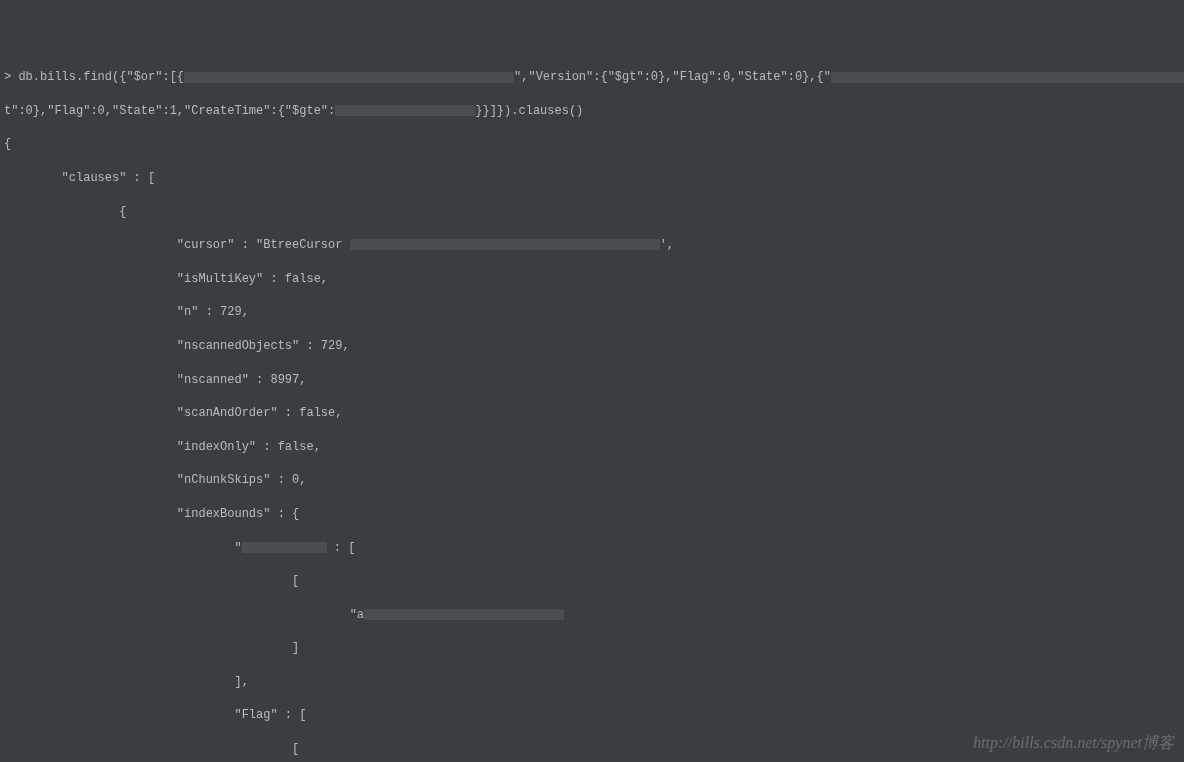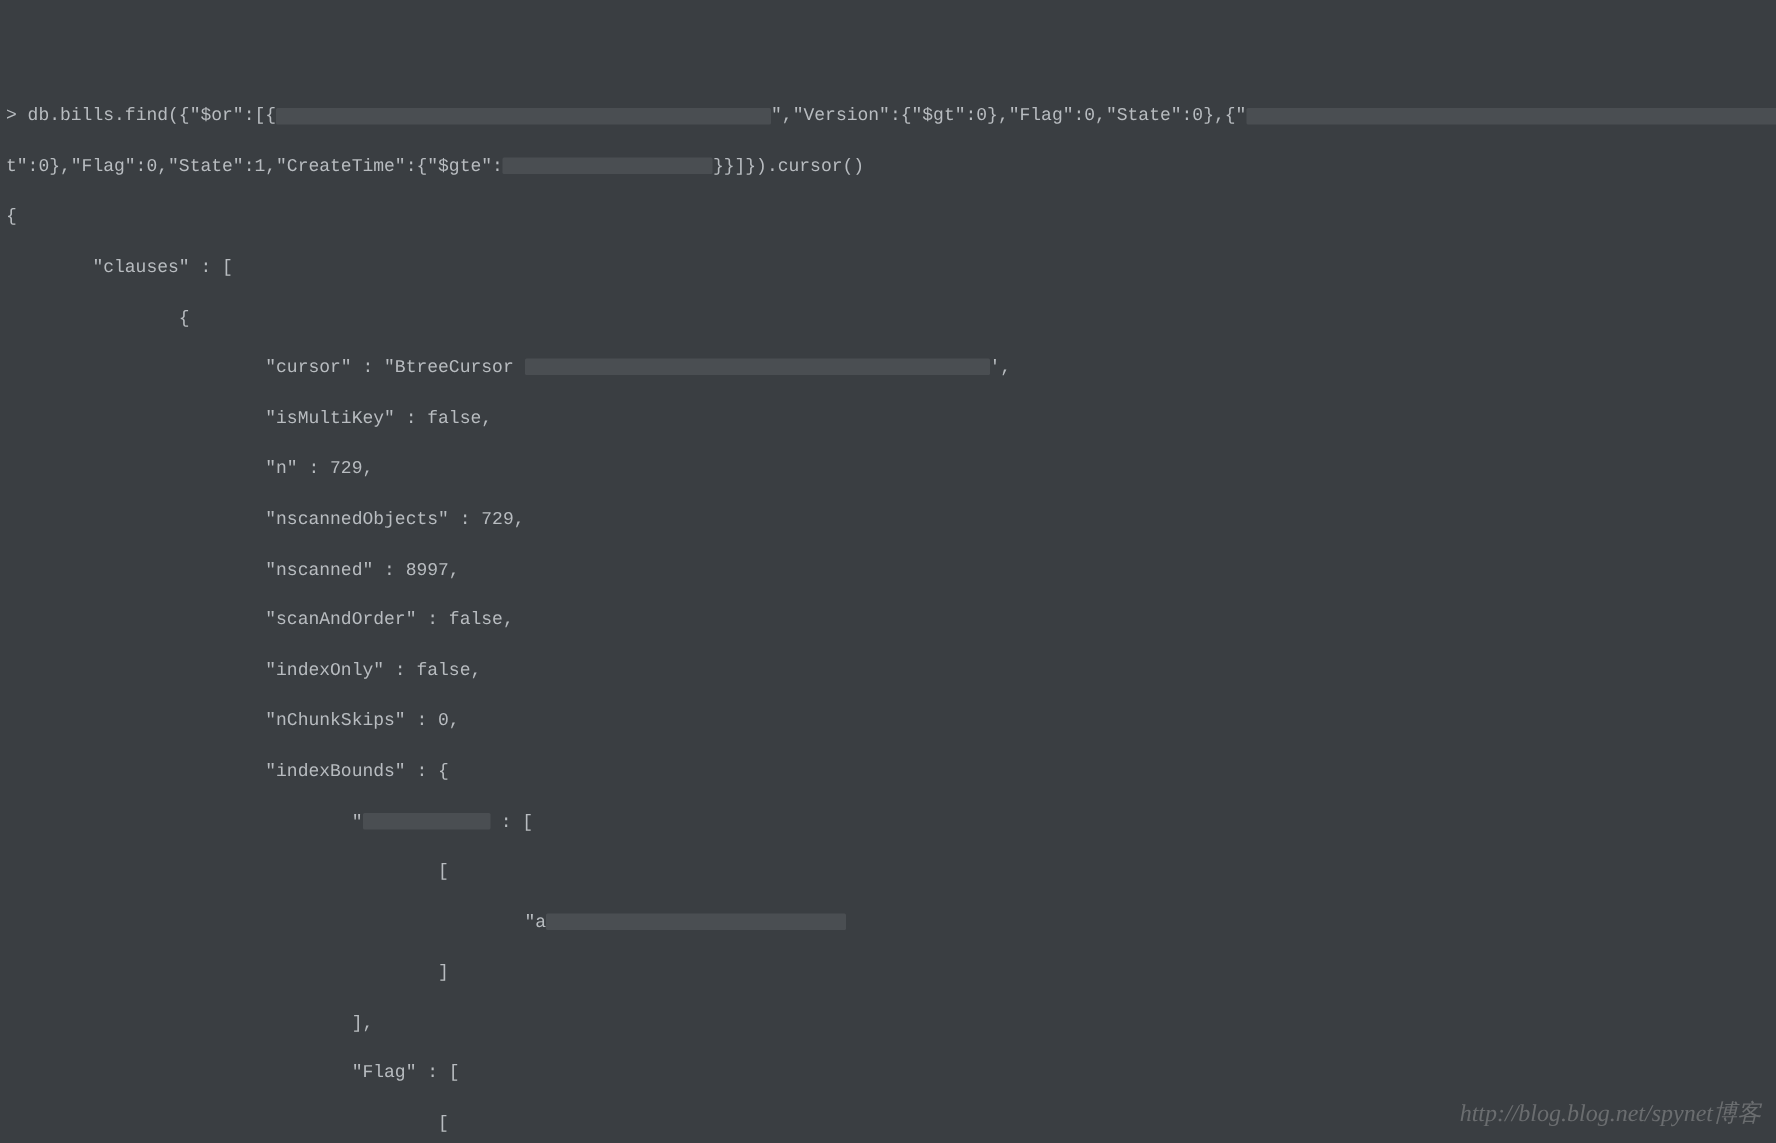--- a/index.html
+++ b/index.html
@@ -41,21 +41,21 @@
       font-size: 16px;
       font-style: italic;
     }
   </style>
 </head>
 <body>
 
 
 
 <div class="terminal-line"><span>&gt; </span><span>db.bills.find({"$or":[{</span><span class="redacted redacted-lg"></span><span>","Version":{"$gt":0},"Flag":0,"State":0},{"</span><span class="redacted" style="width:470px;height:11px;"></span></div>
-<div class="terminal-line"><span>t":0},"Flag":0,"State":1,"CreateTime":{"$gte":</span><span class="redacted" style="width:140px;height:11px;"></span><span>}}]}).cursor()</span></div>
+<div class="terminal-line"><span>t":0},"Flag":0,"State":1,"CreateTime":{"$gte":</span><span class="redacted" style="width:140px;height:11px;"></span><span>}}]}).clauses()</span></div>
 <div class="terminal-line">{</div>
 <div class="terminal-line">        "clauses" : [</div>
 <div class="terminal-line">                {</div>
 <div class="terminal-line"><span>                        "cursor" : "BtreeCursor </span><span class="redacted" style="width:310px;height:11px;"></span><span>',</span></div>
 <div class="terminal-line">                        "isMultiKey" : false,</div>
 <div class="terminal-line">                        "n" : 729,</div>
 <div class="terminal-line">                        "nscannedObjects" : 729,</div>
 <div class="terminal-line">                        "nscanned" : 8997,</div>
 <div class="terminal-line">                        "scanAndOrder" : false,</div>
 <div class="terminal-line">                        "indexOnly" : false,</div>
@@ -98,16 +98,16 @@
 
 
 
 
 
 
 
 
 
 
-<div class="watermark">http://blog.blog.net/spynet博客</div>
+<div class="watermark">http://bills.csdn.net/spynet博客</div>
 
 
 
 
 </body></html>

